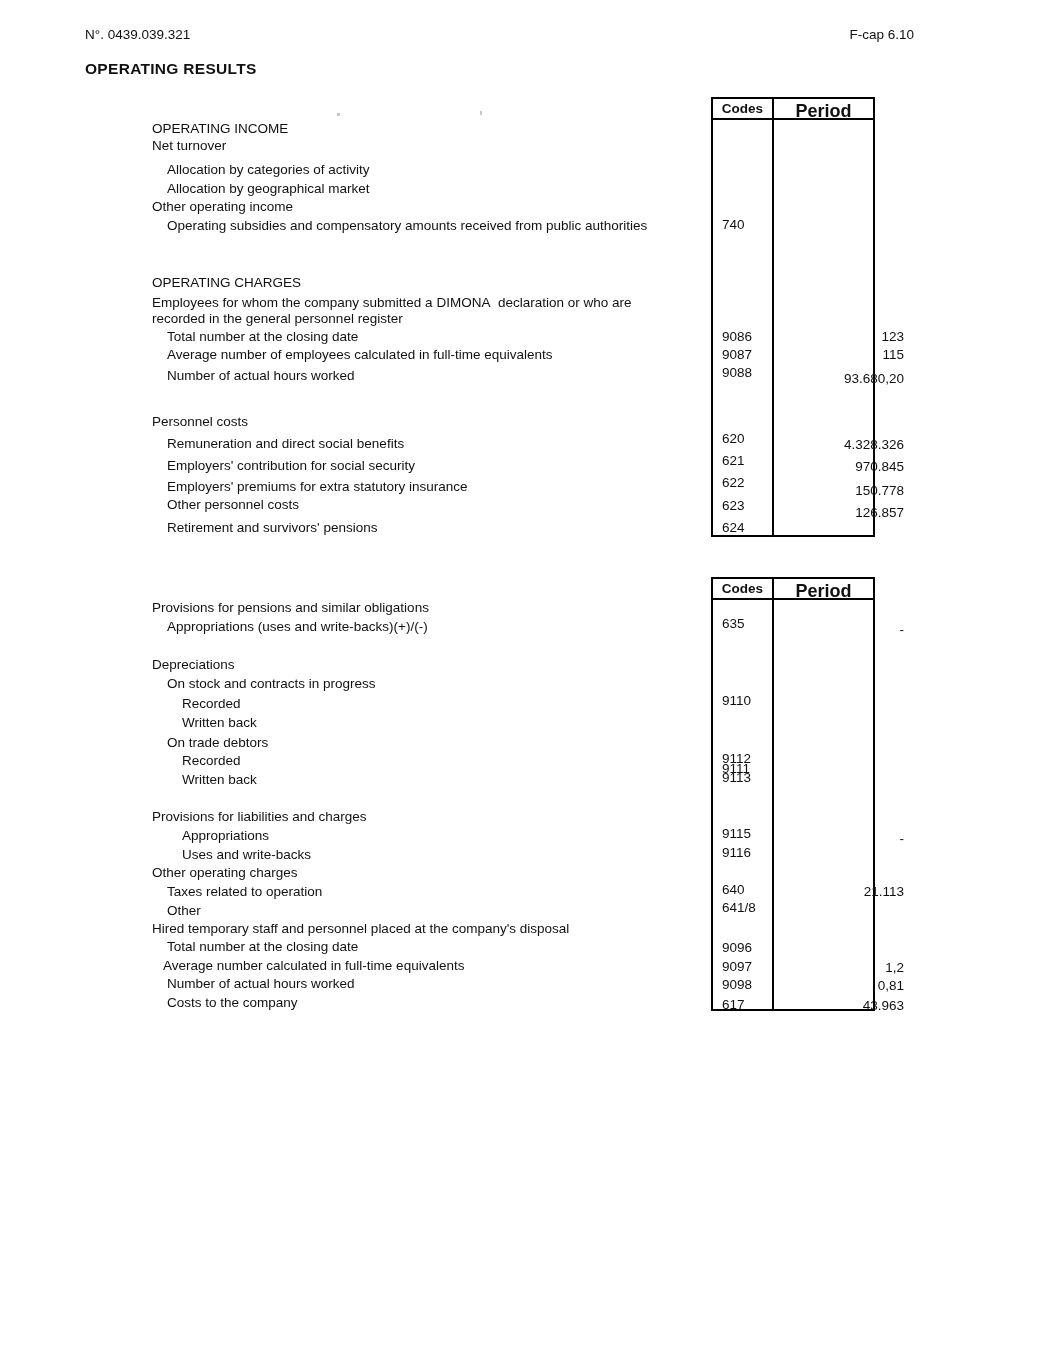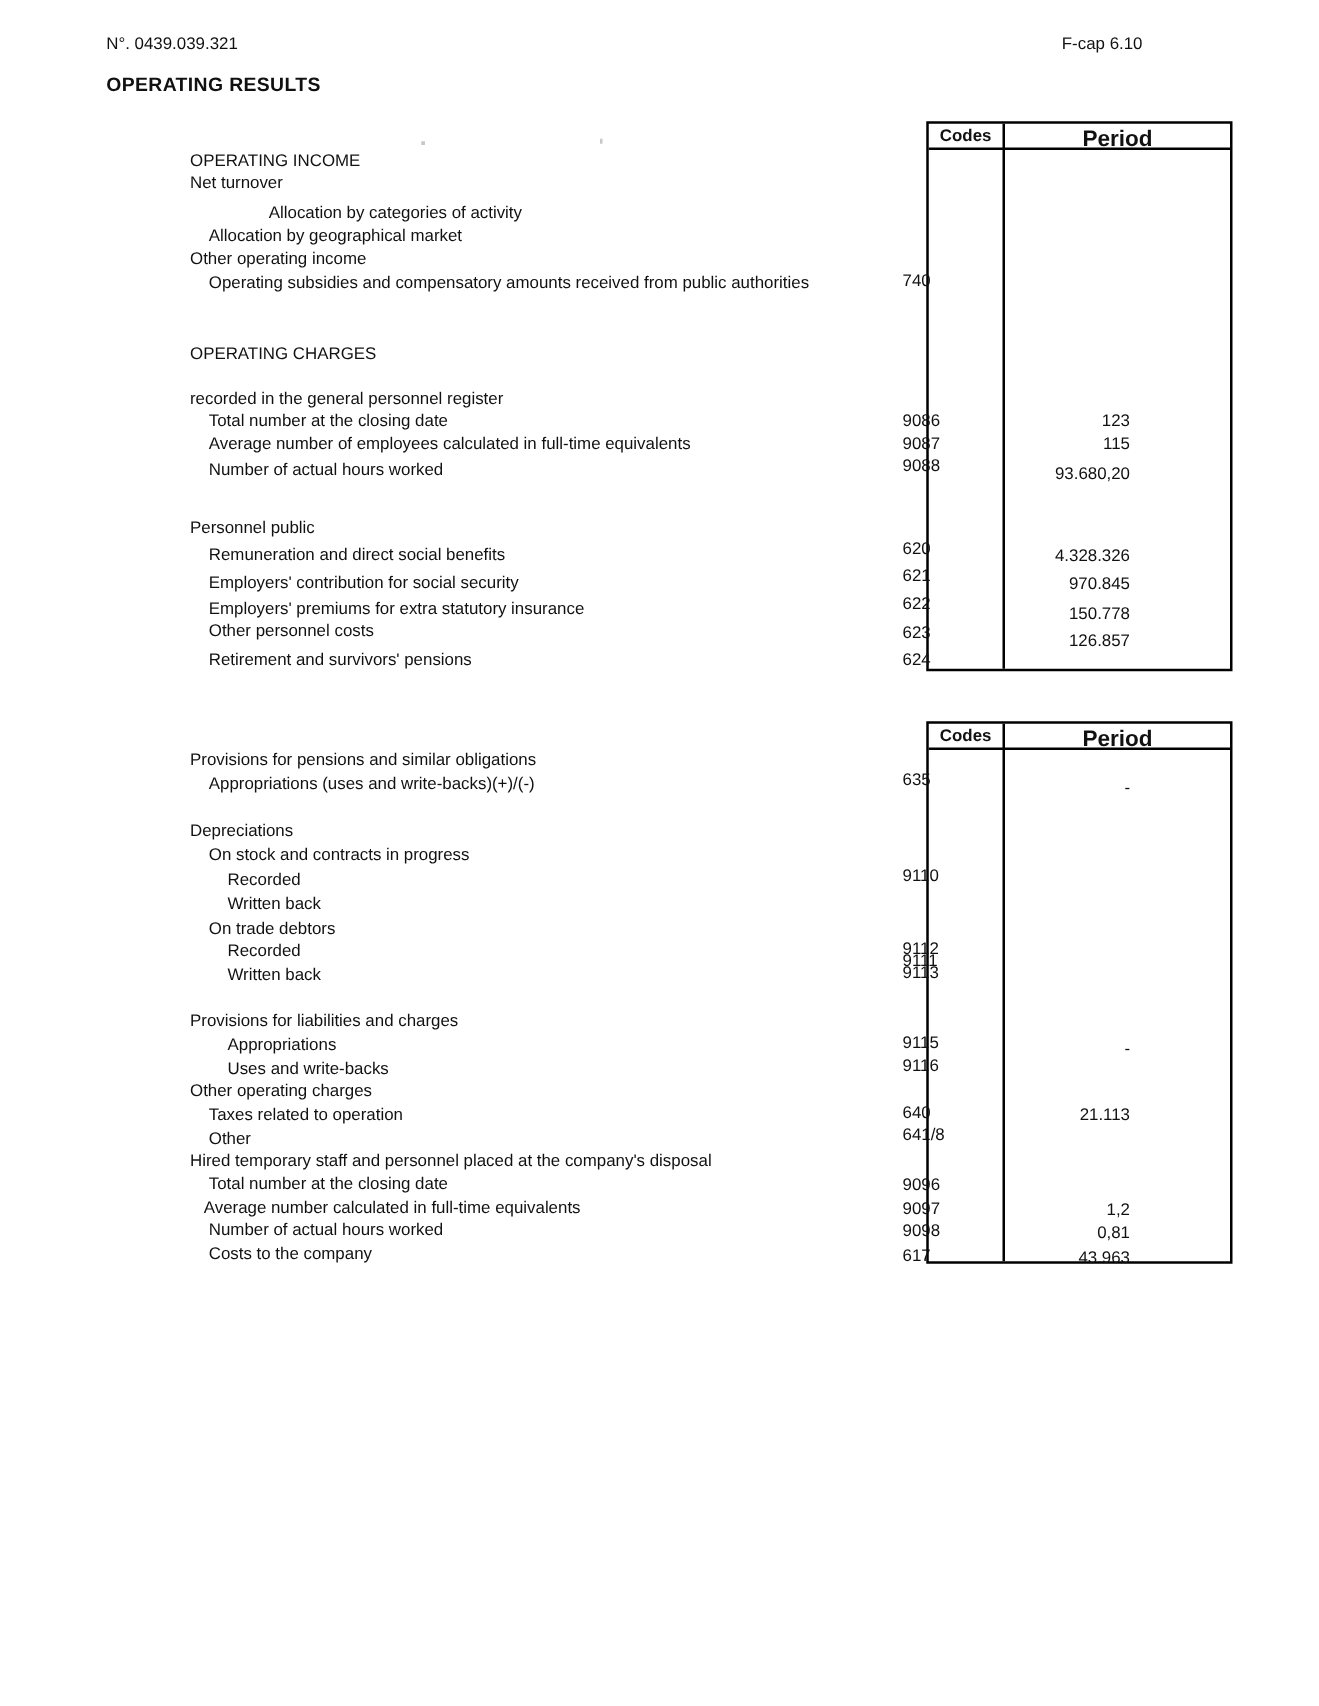--- a/index.html
+++ b/index.html
@@ -18,21 +18,21 @@
   .form-ref {
     position:absolute; right:141px; top:27px;
     font-size:13.5px; line-height:16px; white-space:pre;
   }
   .page-title {
     position:absolute; left:85px; top:60px;
     font-size:15.5px; font-weight:bold; letter-spacing:0.3px; white-space:pre;
   }
   
   .tbl {
-    position:absolute; left:741px; width:245px;
+    position:absolute; left:711px; width:164px;
     border:2px solid #000; box-sizing:border-box;
   }
   .tbl-1 { top:97px;  height:440px; }
   .tbl-2 { top:577px; height:434px; }
   .tbl .divider {
     position:absolute; top:0; bottom:0; left:59px; width:2px; background:#000;
   }
   .tbl .thead {
     position:absolute; top:0; left:0; right:0; height:19px;
     border-bottom:2px solid #000;
@@ -91,56 +91,59 @@
     <div class="divider"></div>
   </div>
 
   <div id="rows">
       <div class="row" style="top: 121px;">
         <span class="lbl" style="left: 152px;">OPERATING INCOME</span>
       </div>
       <div class="row" style="top: 138px;">
         <span class="lbl" style="left: 152px;">Net turnover</span>
       </div>
-      <div class="row" style="top: 162px; margin-left: 48px;">
+      <div class="row" style="top: 162px;">
         <span class="lbl" style="left: 167px;">Allocation by categories of activity</span>
       </div>
       <div class="row" style="top: 181px;">
         <span class="lbl" style="left: 167px;">Allocation by geographical market</span>
       </div>
       <div class="row" style="top: 199px;">
         <span class="lbl" style="left: 152px;">Other operating income</span>
       </div>
       <div class="row" style="top: 218px;">
         <span class="lbl" style="left: 167px;">Operating subsidies and compensatory amounts received from public authorities</span>
         <span class="code" style="top: -1px;">740</span>
       </div>
       <div class="row" style="top: 275px;">
         <span class="lbl" style="left: 152px;">OPERATING CHARGES</span>
+      </div>
+      <div class="row" style="top: 295px;">
+        <span class="lbl" style="left: 152px;">Employees for whom the company submitted a DIMONA&nbsp; declaration or who are</span>
       </div>
       <div class="row" style="top: 311px;">
         <span class="lbl" style="left: 152px;">recorded in the general personnel register</span>
       </div>
       <div class="row" style="top: 329px;">
         <span class="lbl" style="left: 167px;">Total number at the closing date</span>
         <span class="code" style="top: 0px;">9086</span>
         <span class="val" style="top: 0px;">123</span>
       </div>
       <div class="row" style="top: 347px;">
         <span class="lbl" style="left: 167px;">Average number of employees calculated in full-time equivalents</span>
         <span class="code" style="top: 0px;">9087</span>
         <span class="val" style="top: 0px;">115</span>
       </div>
       <div class="row" style="top: 368px;">
         <span class="lbl" style="left: 167px;">Number of actual hours worked</span>
         <span class="code" style="top: -3px;">9088</span>
         <span class="val" style="top: 3px;">93.680,20</span>
       </div>
       <div class="row" style="top: 414px;">
-        <span class="lbl" style="left: 152px;">Personnel public</span>
+        <span class="lbl" style="left: 152px;">Personnel costs</span>
       </div>
       <div class="row" style="top: 436px;">
         <span class="lbl" style="left: 167px;">Remuneration and direct social benefits</span>
         <span class="code" style="top: -5px;">620</span>
         <span class="val" style="top: 1px;">4.328.326</span>
       </div>
       <div class="row" style="top: 458px;">
         <span class="lbl" style="left: 167px;">Employers' contribution for social security</span>
         <span class="code" style="top: -5px;">621</span>
         <span class="val" style="top: 1px;">970.845</span>

